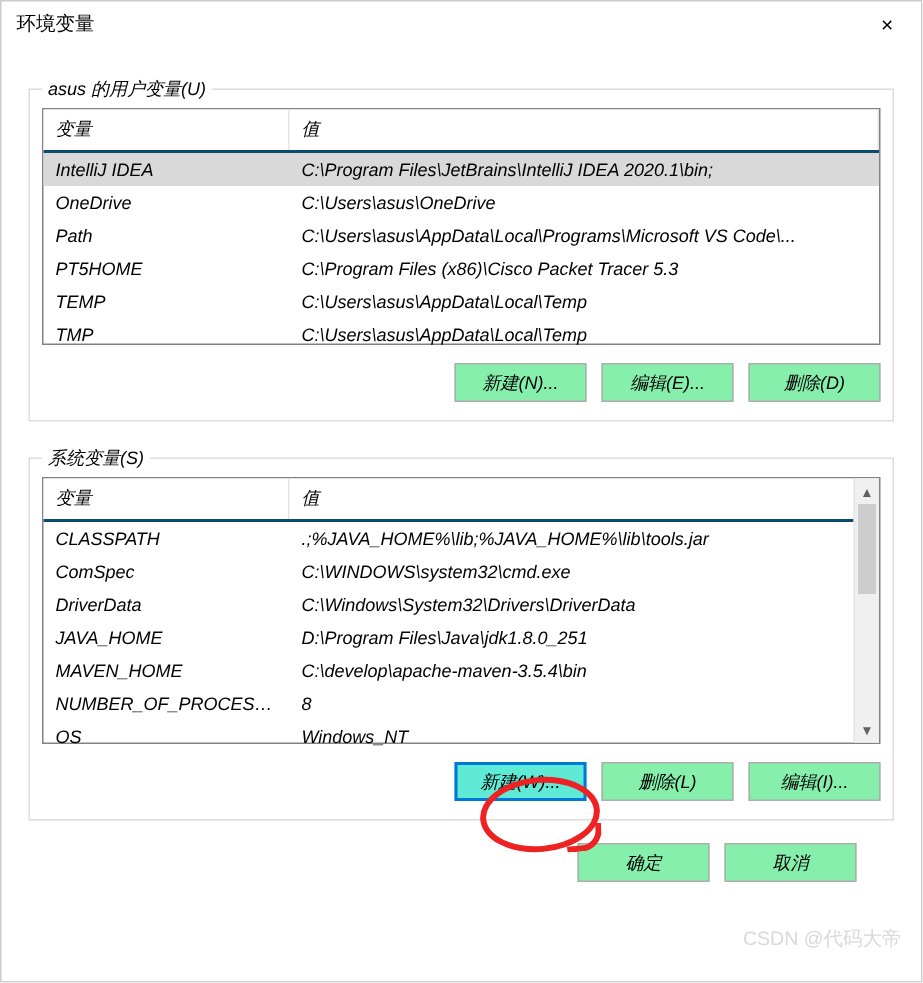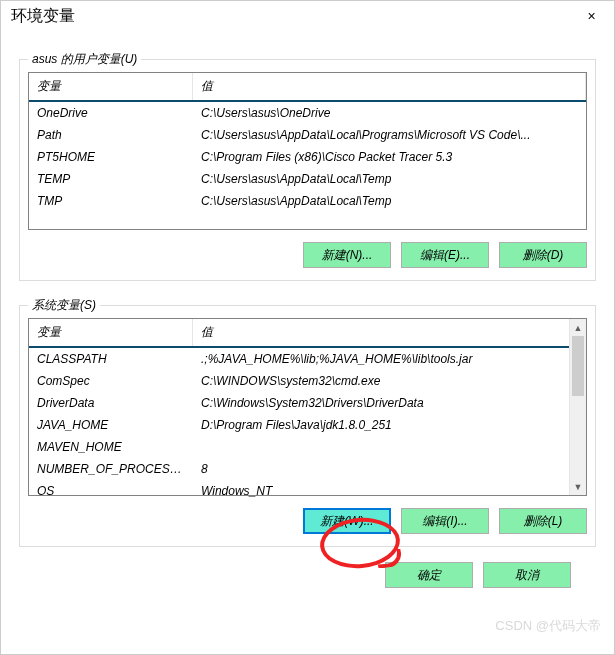--- a/index.html
+++ b/index.html
@@ -1,19 +1,19 @@
 <!DOCTYPE html>
 <html><head>
 <meta charset="utf-8">
 <style>
   * { box-sizing: border-box; font-family: "Microsoft YaHei", "Segoe UI", sans-serif; font-size: 12px; }
   body { margin: 0; background: #f0f0f0; width: 615px; height: 655px; overflow: hidden; }
   .window { width: 615px; height: 655px; background: #ffffff; border: 1px solid #cccccc; }
   .titlebar { display: flex; justify-content: space-between; align-items: center; height: 30px; padding-left: 10px; }
-  .title { font-size: 16px; }
+  .title { font-size: 13px; }
   .close-btn { width: 45px; height: 30px; display: flex; align-items: center; justify-content: center; font-size: 14px; cursor: pointer; }
   .content { padding: 10px 18px 10px 18px; font-style: italic; }
   .groupbox { border: 1px solid #dcdcdc; margin-top: 18px; padding: 12px 8px 12px 8px; position: relative; }
   .group-label { position: absolute; top: -9px; left: 8px; background: #ffffff; padding: 0 4px; font-size: 12px; }
   .table-wrap { border: 1px solid #828282; position: relative; }
   .table-header { display: flex; background: #ffffff; border-bottom: 2px solid #0c4a6e; }
   .table-header .col { padding: 5px 8px; border-right: 1px solid #e5e5e5; font-weight: normal; }
   .table-body { }
   .row { display: flex; }
   .row .col { padding: 4px 8px; white-space: nowrap; overflow: hidden; text-overflow: ellipsis; }
@@ -43,20 +43,24 @@
   <div class="content">
 
     <div class="groupbox">
       <span class="group-label">asus 的用户变量(U)</span>
       <div class="table-wrap" style="height:158px;">
         <div class="table-header">
           <div class="col col-var">变量</div>
           <div class="col col-val">值</div>
         </div>
         <div class="table-body" id="user-tbody">
+            <div class="row selected">
+              <div class="col col-var">IntelliJ IDEA</div>
+              <div class="col col-val">C:\Program Files\JetBrains\IntelliJ IDEA 2020.1\bin;</div>
+            </div>
             <div class="row">
               <div class="col col-var">OneDrive</div>
               <div class="col col-val">C:\Users\asus\OneDrive</div>
             </div>
             <div class="row">
               <div class="col col-var">Path</div>
               <div class="col col-val">C:\Users\asus\AppData\Local\Programs\Microsoft VS Code\...</div>
             </div>
             <div class="row">
               <div class="col col-var">PT5HOME</div>
@@ -98,41 +102,42 @@
             <div class="row">
               <div class="col col-var">DriverData</div>
               <div class="col col-val">C:\Windows\System32\Drivers\DriverData</div>
             </div>
             <div class="row">
               <div class="col col-var">JAVA_HOME</div>
               <div class="col col-val">D:\Program Files\Java\jdk1.8.0_251</div>
             </div>
             <div class="row">
               <div class="col col-var">MAVEN_HOME</div>
+              <div class="col col-val">C:\develop\apache-maven-3.5.4\bin</div>
             </div>
             <div class="row">
               <div class="col col-var">NUMBER_OF_PROCESSORS</div>
               <div class="col col-val">8</div>
             </div>
             <div class="row">
               <div class="col col-var">OS</div>
               <div class="col col-val">Windows_NT</div>
             </div>
           </div>
         <div class="scrollbar">
           <div class="scroll-arrow">▲</div>
           <div class="scroll-thumb" style="height:60px;"></div>
           <div style="flex:1"></div>
           <div class="scroll-arrow" style="position:absolute;bottom:0;left:0;right:0;">▼</div>
         </div>
       </div>
       <div class="btn-row">
         <div class="btn highlight">新建(W)...</div>
+        <div class="btn">删除(L)</div>
         <div class="btn">编辑(I)...</div>
-        <div class="btn">删除(L)</div>
       </div>
     </div>
 
     <div class="bottom-row">
       <div class="btn">确定</div>
       <div class="btn">取消</div>
     </div>
 
   </div>
 

